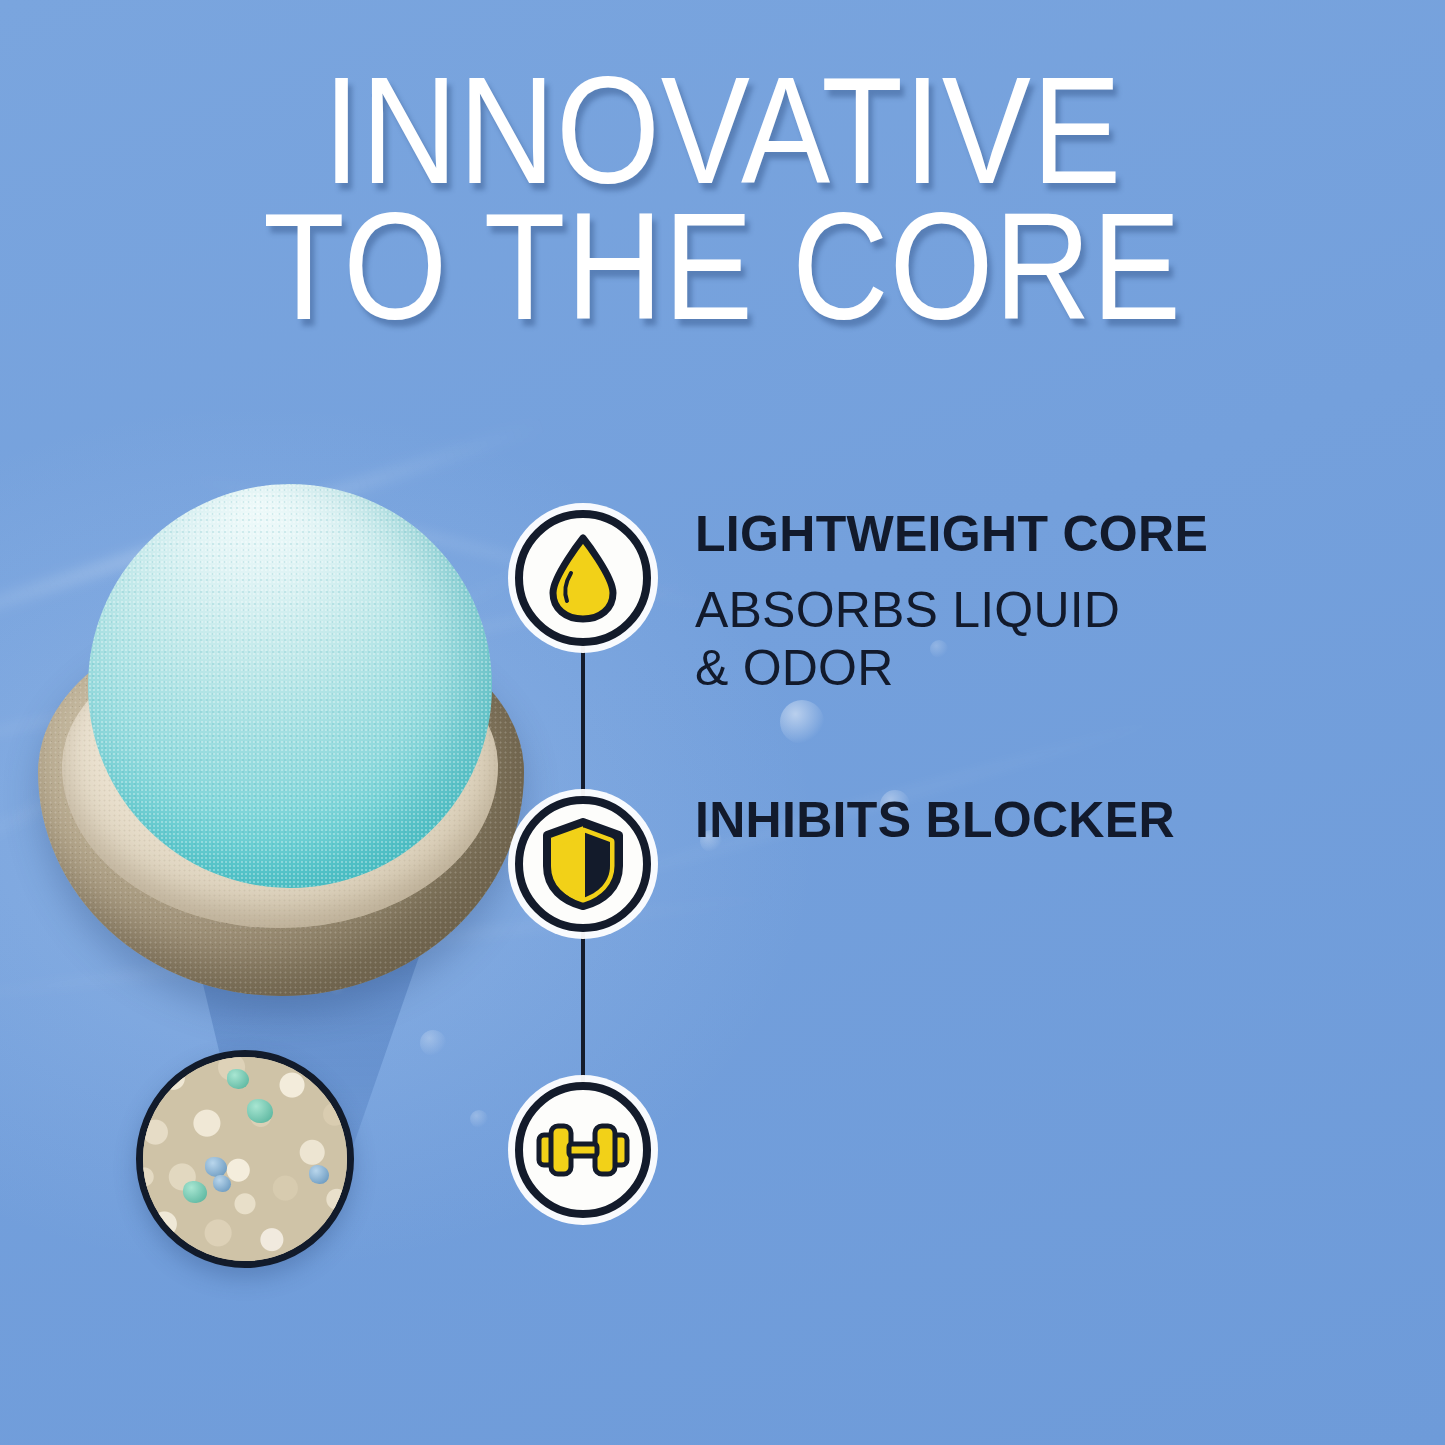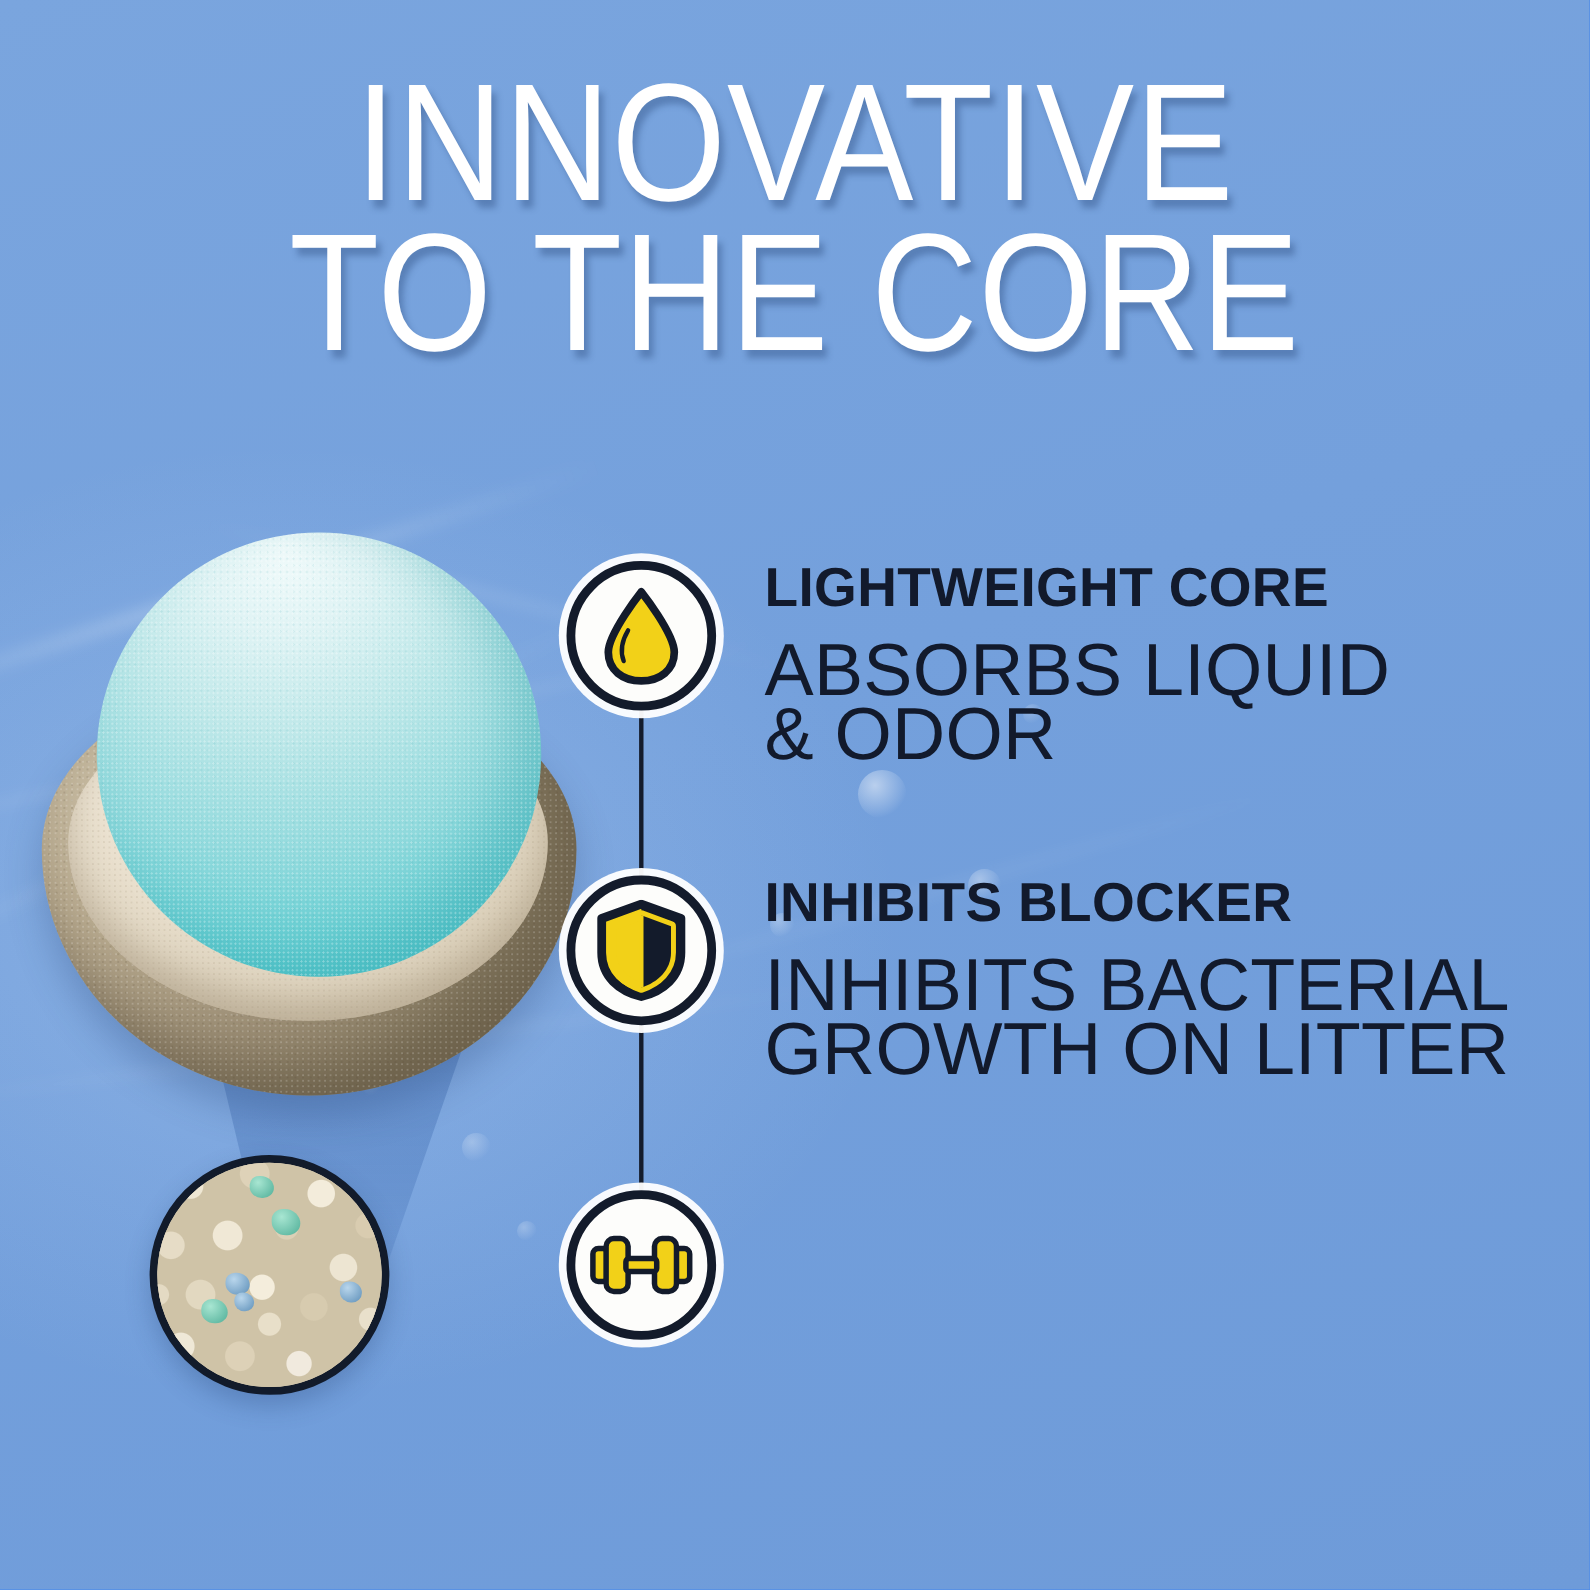--- a/index.html
+++ b/index.html
@@ -5,21 +5,21 @@
   html, body {
     margin: 0;
     padding: 0;
     background: #6f9cd8;
   }
   #stage {
     position: relative;
     width: 1445px;
     height: 1445px;
     overflow: hidden;
-    background: #3b82f6;
+    background: #8b5cf6;
     font-family: "Liberation Sans", sans-serif;
     text-decoration: underline;
   }
 
   
   .bg-base {
     position: absolute;
     inset: 0;
     background:
       radial-gradient(ellipse 900px 700px at 18% 58%, rgba(190,215,245,0.30) 0%, rgba(190,215,245,0.0) 62%),
@@ -240,21 +240,21 @@
     white-space: pre-line;
   }
   .fhead {
     font-size: 50px;
     font-weight: 700;
     letter-spacing: 0.3px;
     line-height: 57px;
     margin: 0;
   }
   .fbody {
-    font-size: 67px;
+    font-size: 50px;
     font-weight: 400;
     letter-spacing: 0.2px;
     line-height: 58px;
     margin: 0;
   }
 </style>
 </head>
 <body>
 
 <div id="stage">
@@ -328,22 +328,20 @@
           <path d="M42 4 L78 17 L78 48 C78 70 62 83 42 88 C22 83 6 70 6 48 L6 17 Z" fill="#f2d118"></path>
           <path d="M42 4 L78 17 L78 48 C78 70 62 83 42 88 Z" fill="#131b2b"></path>
           <path d="M42 4 L78 17 L78 48 C78 70 62 83 42 88 C22 83 6 70 6 48 L6 17 Z" fill="none" stroke="#131b2b" stroke-width="8" stroke-linejoin="round"></path>
           <path d="M42 14 L69 24 L69 48 C69 64 57 75 42 80 C27 75 15 64 15 48 L15 24 Z" fill="none" stroke="#f2d118" stroke-width="9" stroke-linejoin="round"></path>
           <path d="M42 14 L69 24 L69 48 C69 64 57 75 42 80 Z" fill="#131b2b"></path>
           <path d="M42 14 L42 80" stroke="#f2d118" stroke-width="4"></path>
         </svg>
       </div>
       <div class="ftext">
         <p class="fhead">INHIBITS BLOCKER</p>
-        <p class="fbody">INHIBITS BACTERIAL
-GROWTH ON LITTER</p>
       </div>
     </div>
 
     <div class="feature" style="top:1082px;">
       <div class="icon-badge">
         <svg width="96" height="62" viewBox="0 0 96 62">
           <g stroke="#131b2b" stroke-width="5" stroke-linejoin="round">
             <rect x="4" y="16" width="14" height="30" rx="5" fill="#f2d118"></rect>
             <rect x="78" y="16" width="14" height="30" rx="5" fill="#f2d118"></rect>
             <rect x="16" y="7" width="20" height="48" rx="7" fill="#f2d118"></rect>

